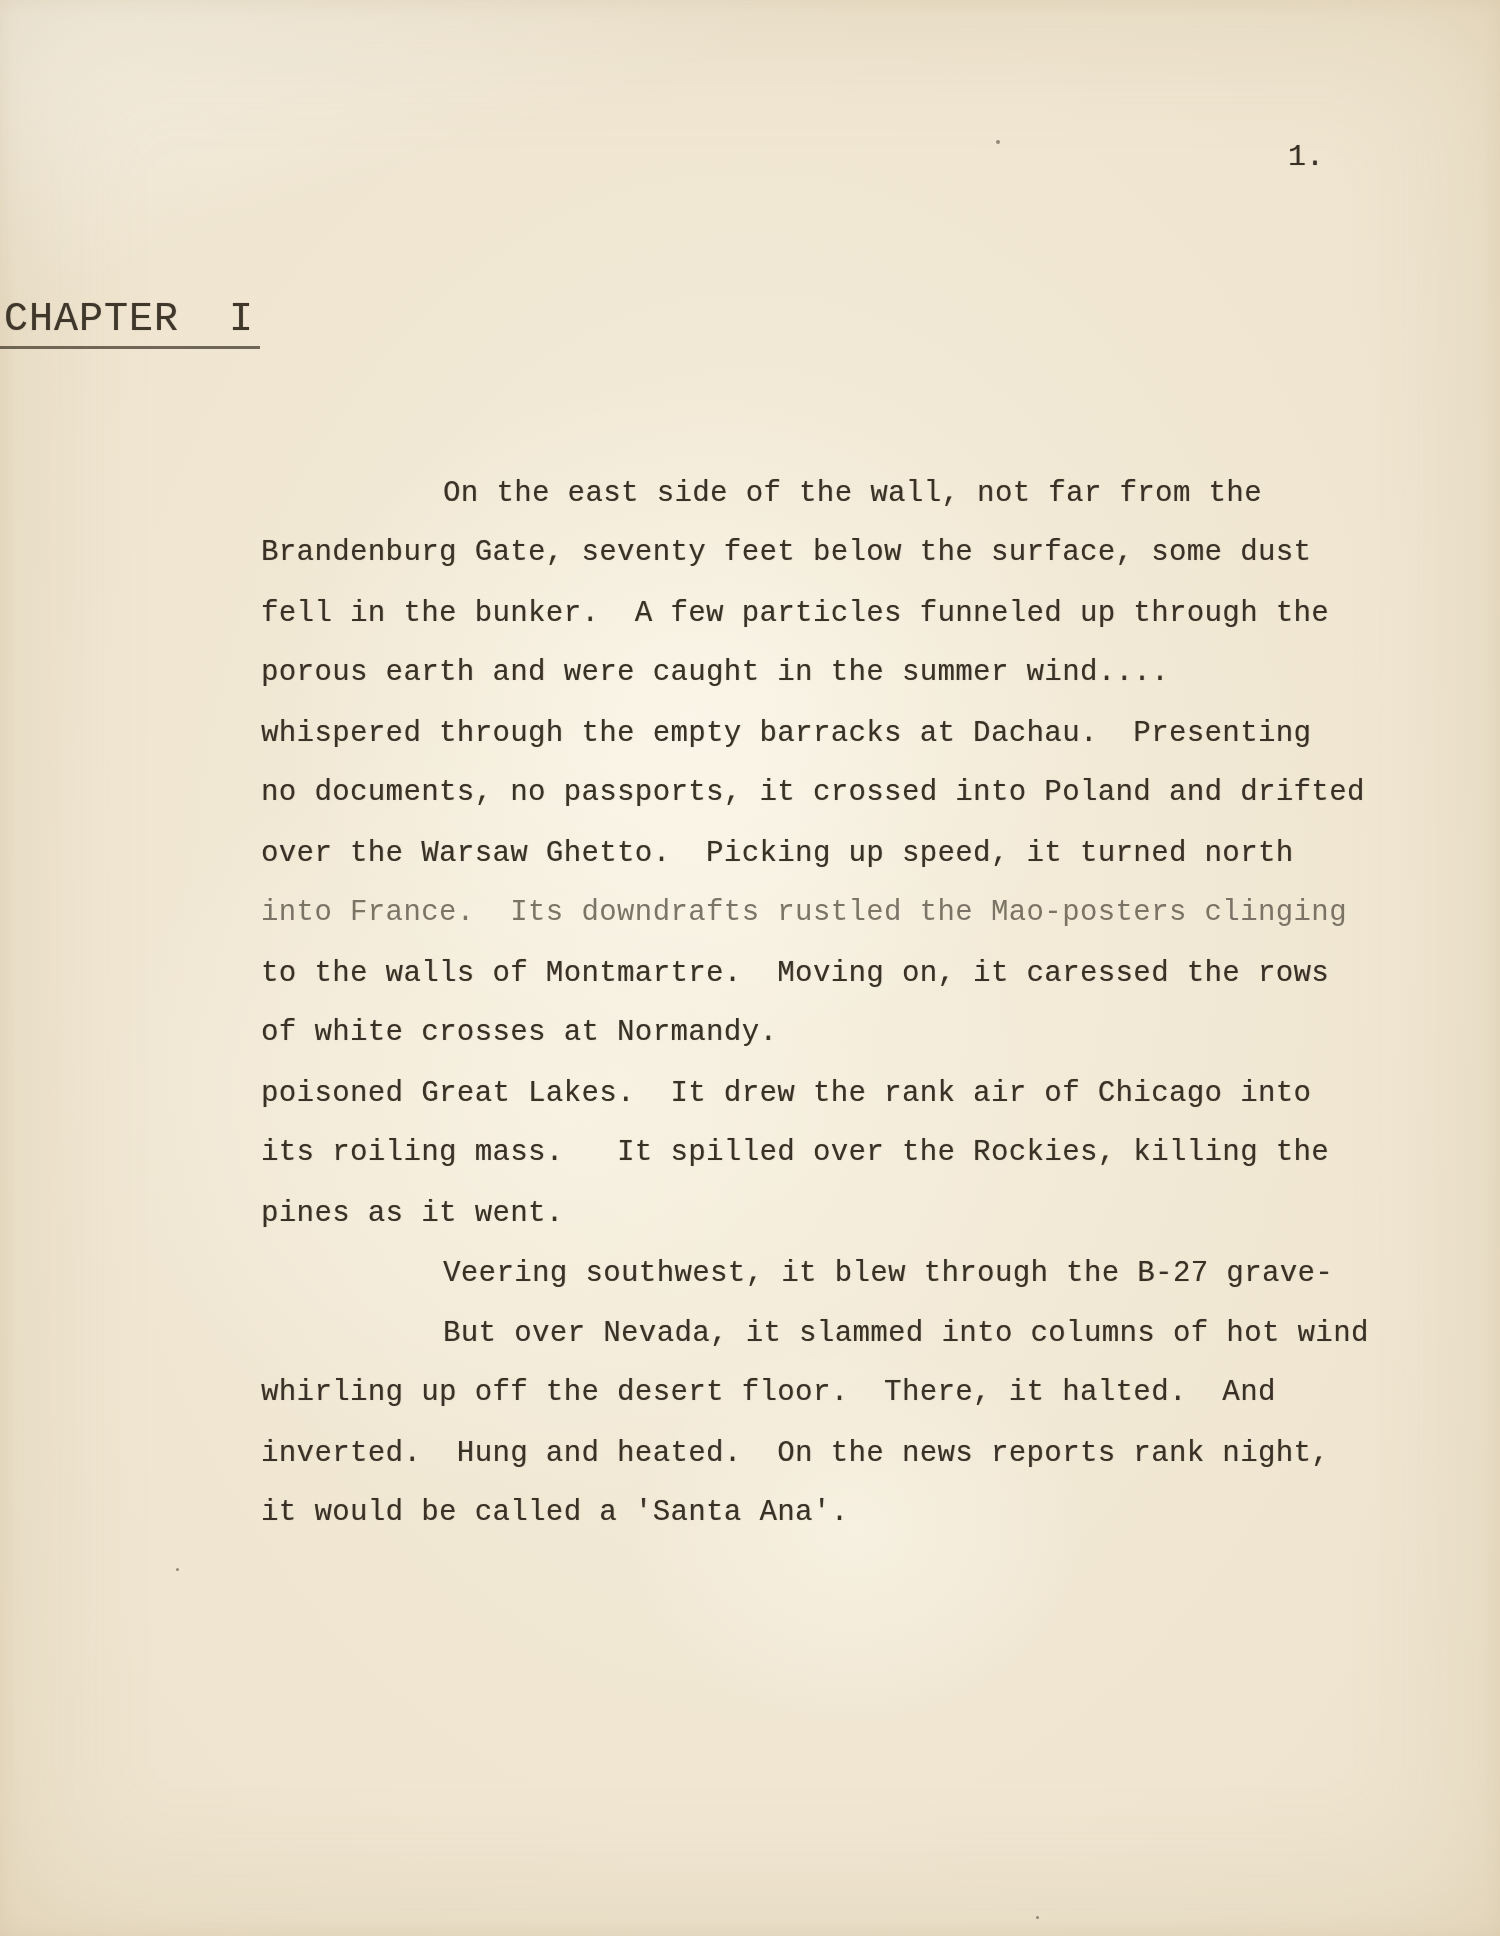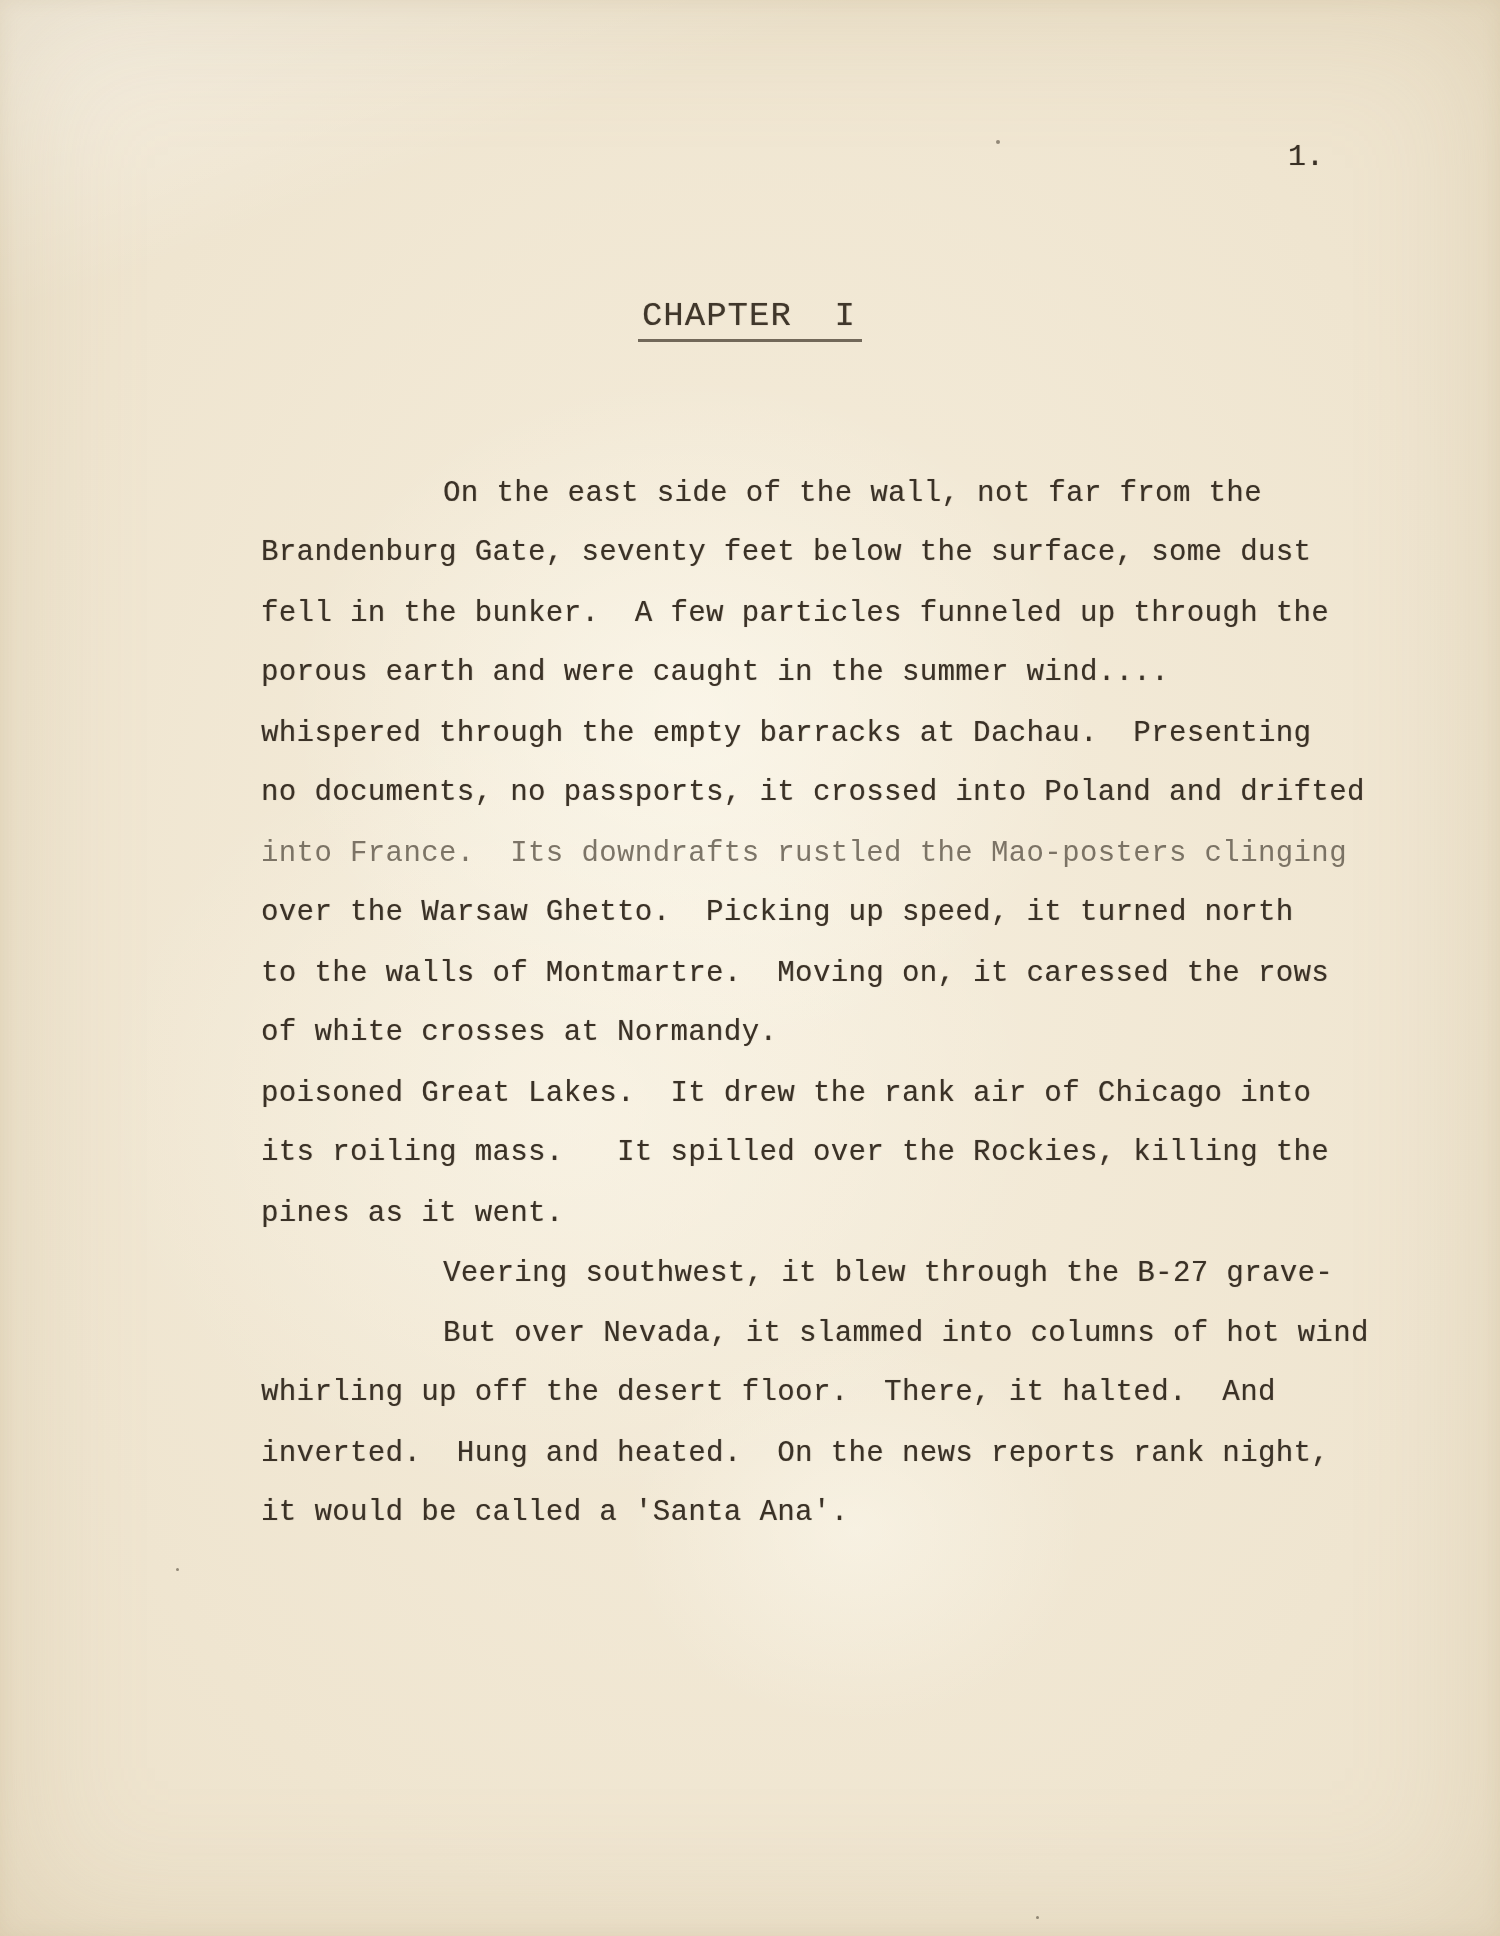--- a/index.html
+++ b/index.html
@@ -30,22 +30,22 @@
     font-size: 30px;
     color: #3a3126;
     text-shadow: 0 0 0.8px rgba(58,49,38,0.55);
     white-space: pre;
   }
   .chapter-heading {
     position: absolute;
     left: 0;
     right: 0;
     top: 297px;
-    text-align: center;
-    font-size: 34px;
+    text-align: left;
+    font-size: 40px;
     color: #40372b;
     letter-spacing: 1px;
   }
   .chapter-heading .underlined {
     display: inline-block;
     padding: 0 6px 4px 4px;
     border-bottom: 3px solid rgba(64,54,42,0.72);
     text-shadow: 0 0 1px rgba(64,54,42,0.5);
     white-space: pre;
   }
@@ -96,22 +96,22 @@
   <div class="manuscript-body">
       <div class="paragraph">
         <div class="line indent">On the east side of the wall, not far from the</div>
         <div class="line">Brandenburg Gate, seventy feet below the surface, some dust</div>
         <div class="line">fell in the bunker.  A few particles funneled up through the</div>
         <div class="line">porous earth and were caught in the summer wind....</div>
       </div>
       <div class="paragraph">
         <div class="line">whispered through the empty barracks at Dachau.  Presenting</div>
         <div class="line">no documents, no passports, it crossed into Poland and drifted</div>
+        <div class="line">over the Warsaw Ghetto.  Picking up speed, it turned north</div>
         <div class="line faded">into France.  Its downdrafts rustled the Mao-posters clinging</div>
-        <div class="line">over the Warsaw Ghetto.  Picking up speed, it turned north</div>
         <div class="line">to the walls of Montmartre.  Moving on, it caressed the rows</div>
         <div class="line">of white crosses at Normandy.</div>
       </div>
       <div class="paragraph">
         <div class="line">poisoned Great Lakes.  It drew the rank air of Chicago into</div>
         <div class="line">its roiling mass.   It spilled over the Rockies, killing the</div>
         <div class="line">pines as it went.</div>
       </div>
       <div class="paragraph">
         <div class="line indent">Veering southwest, it blew through the B-27 grave-</div>

